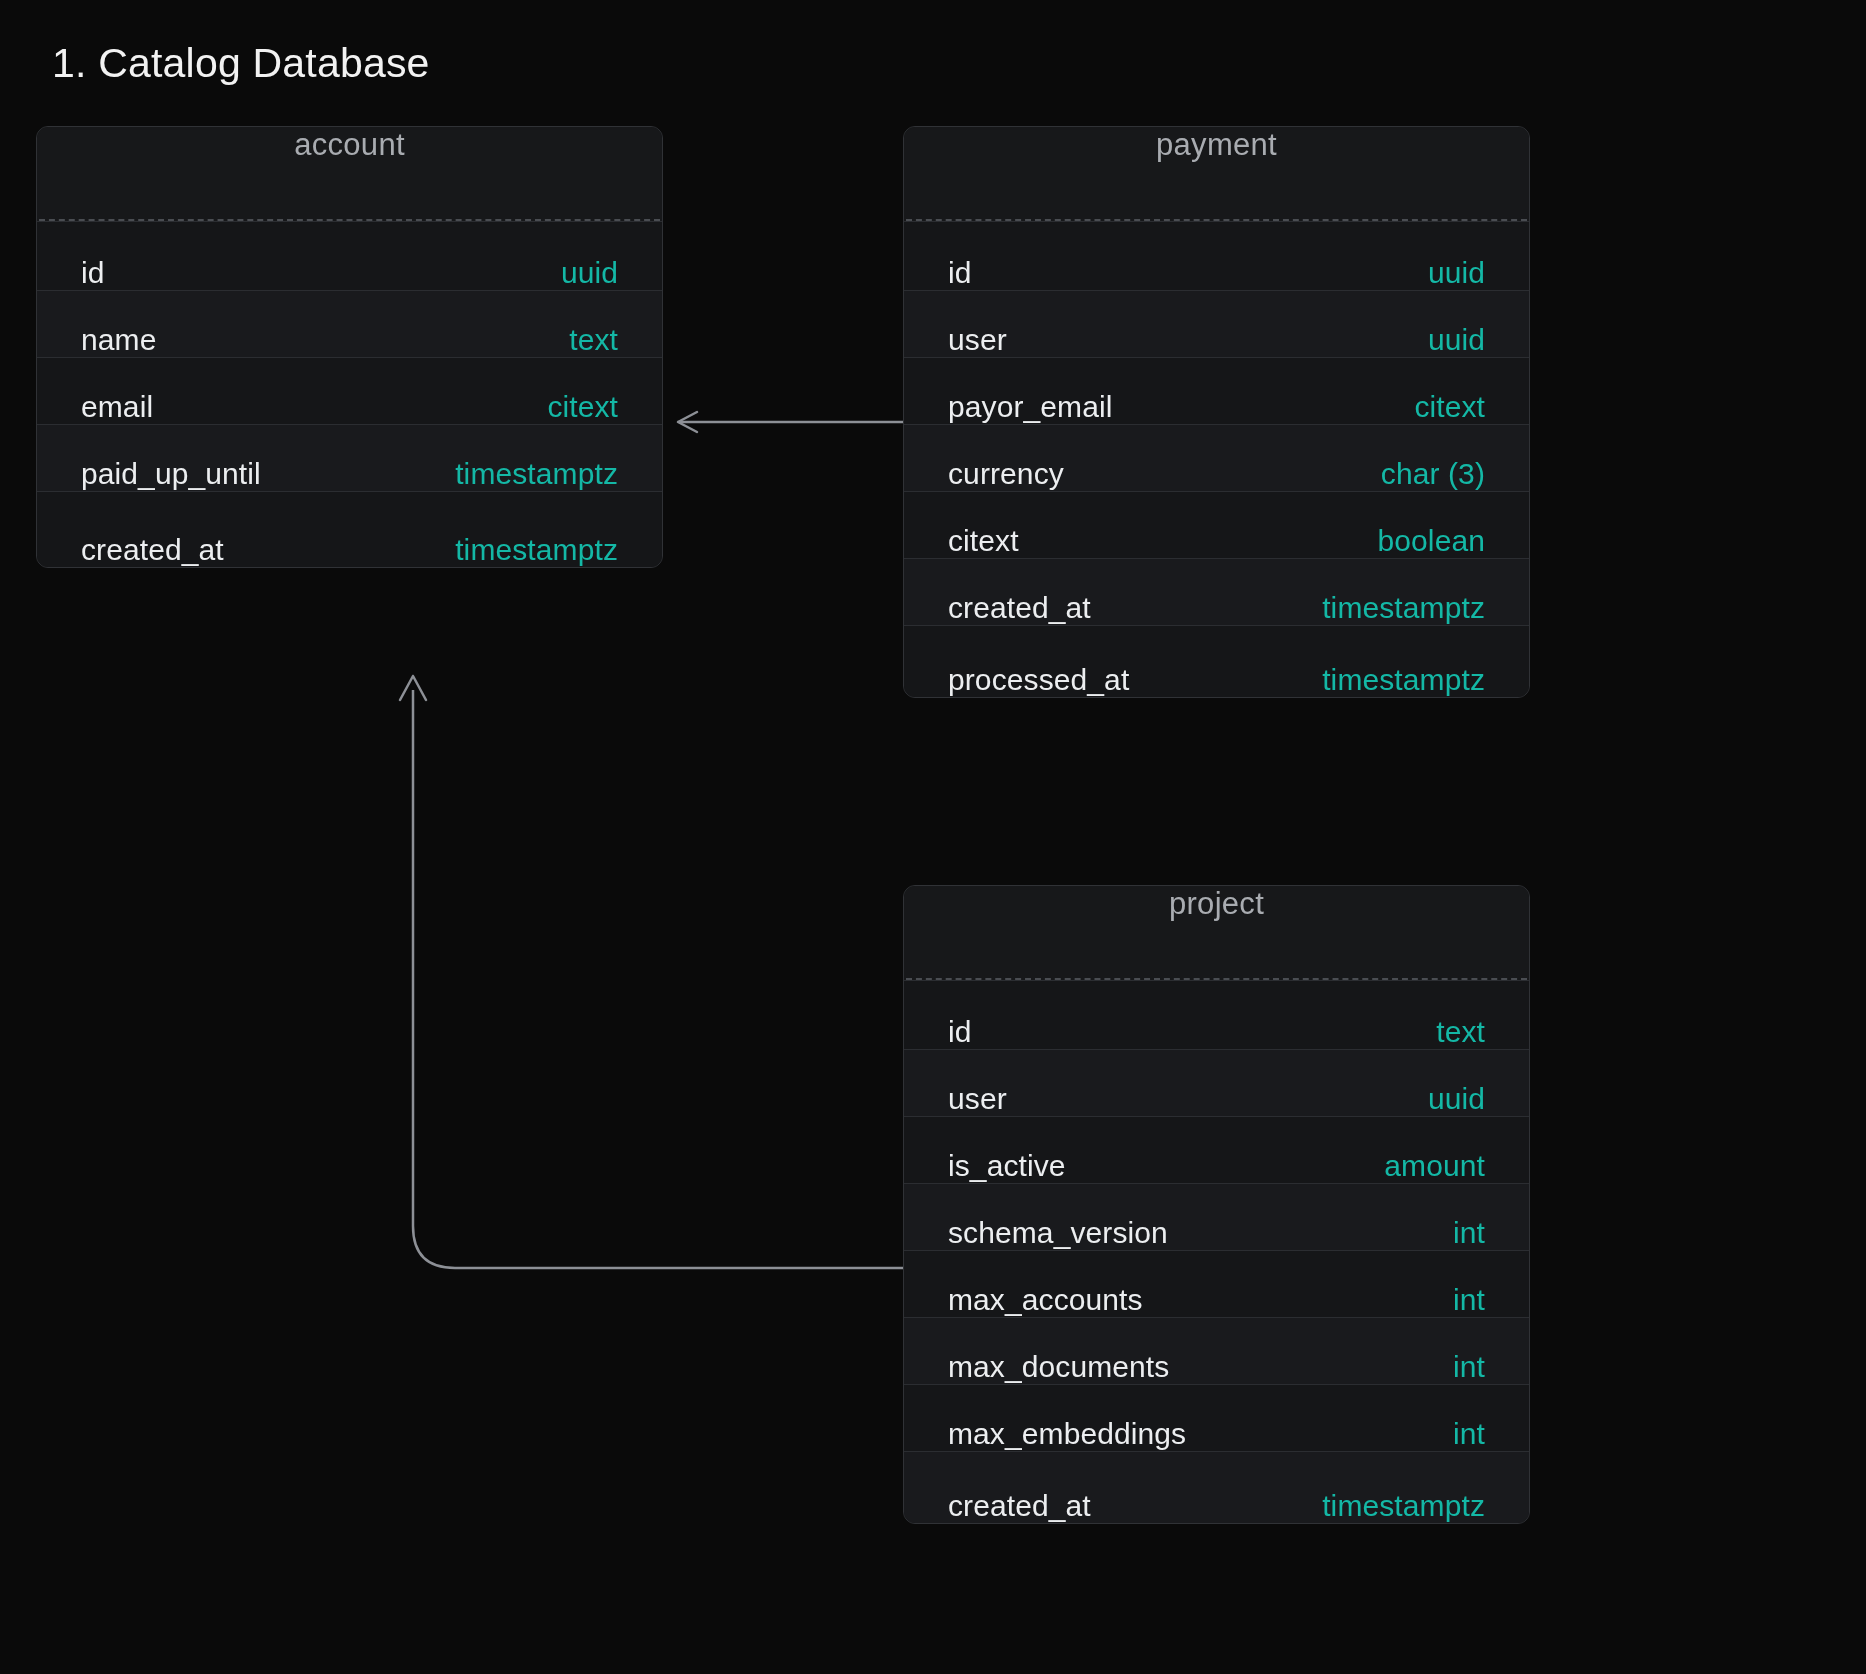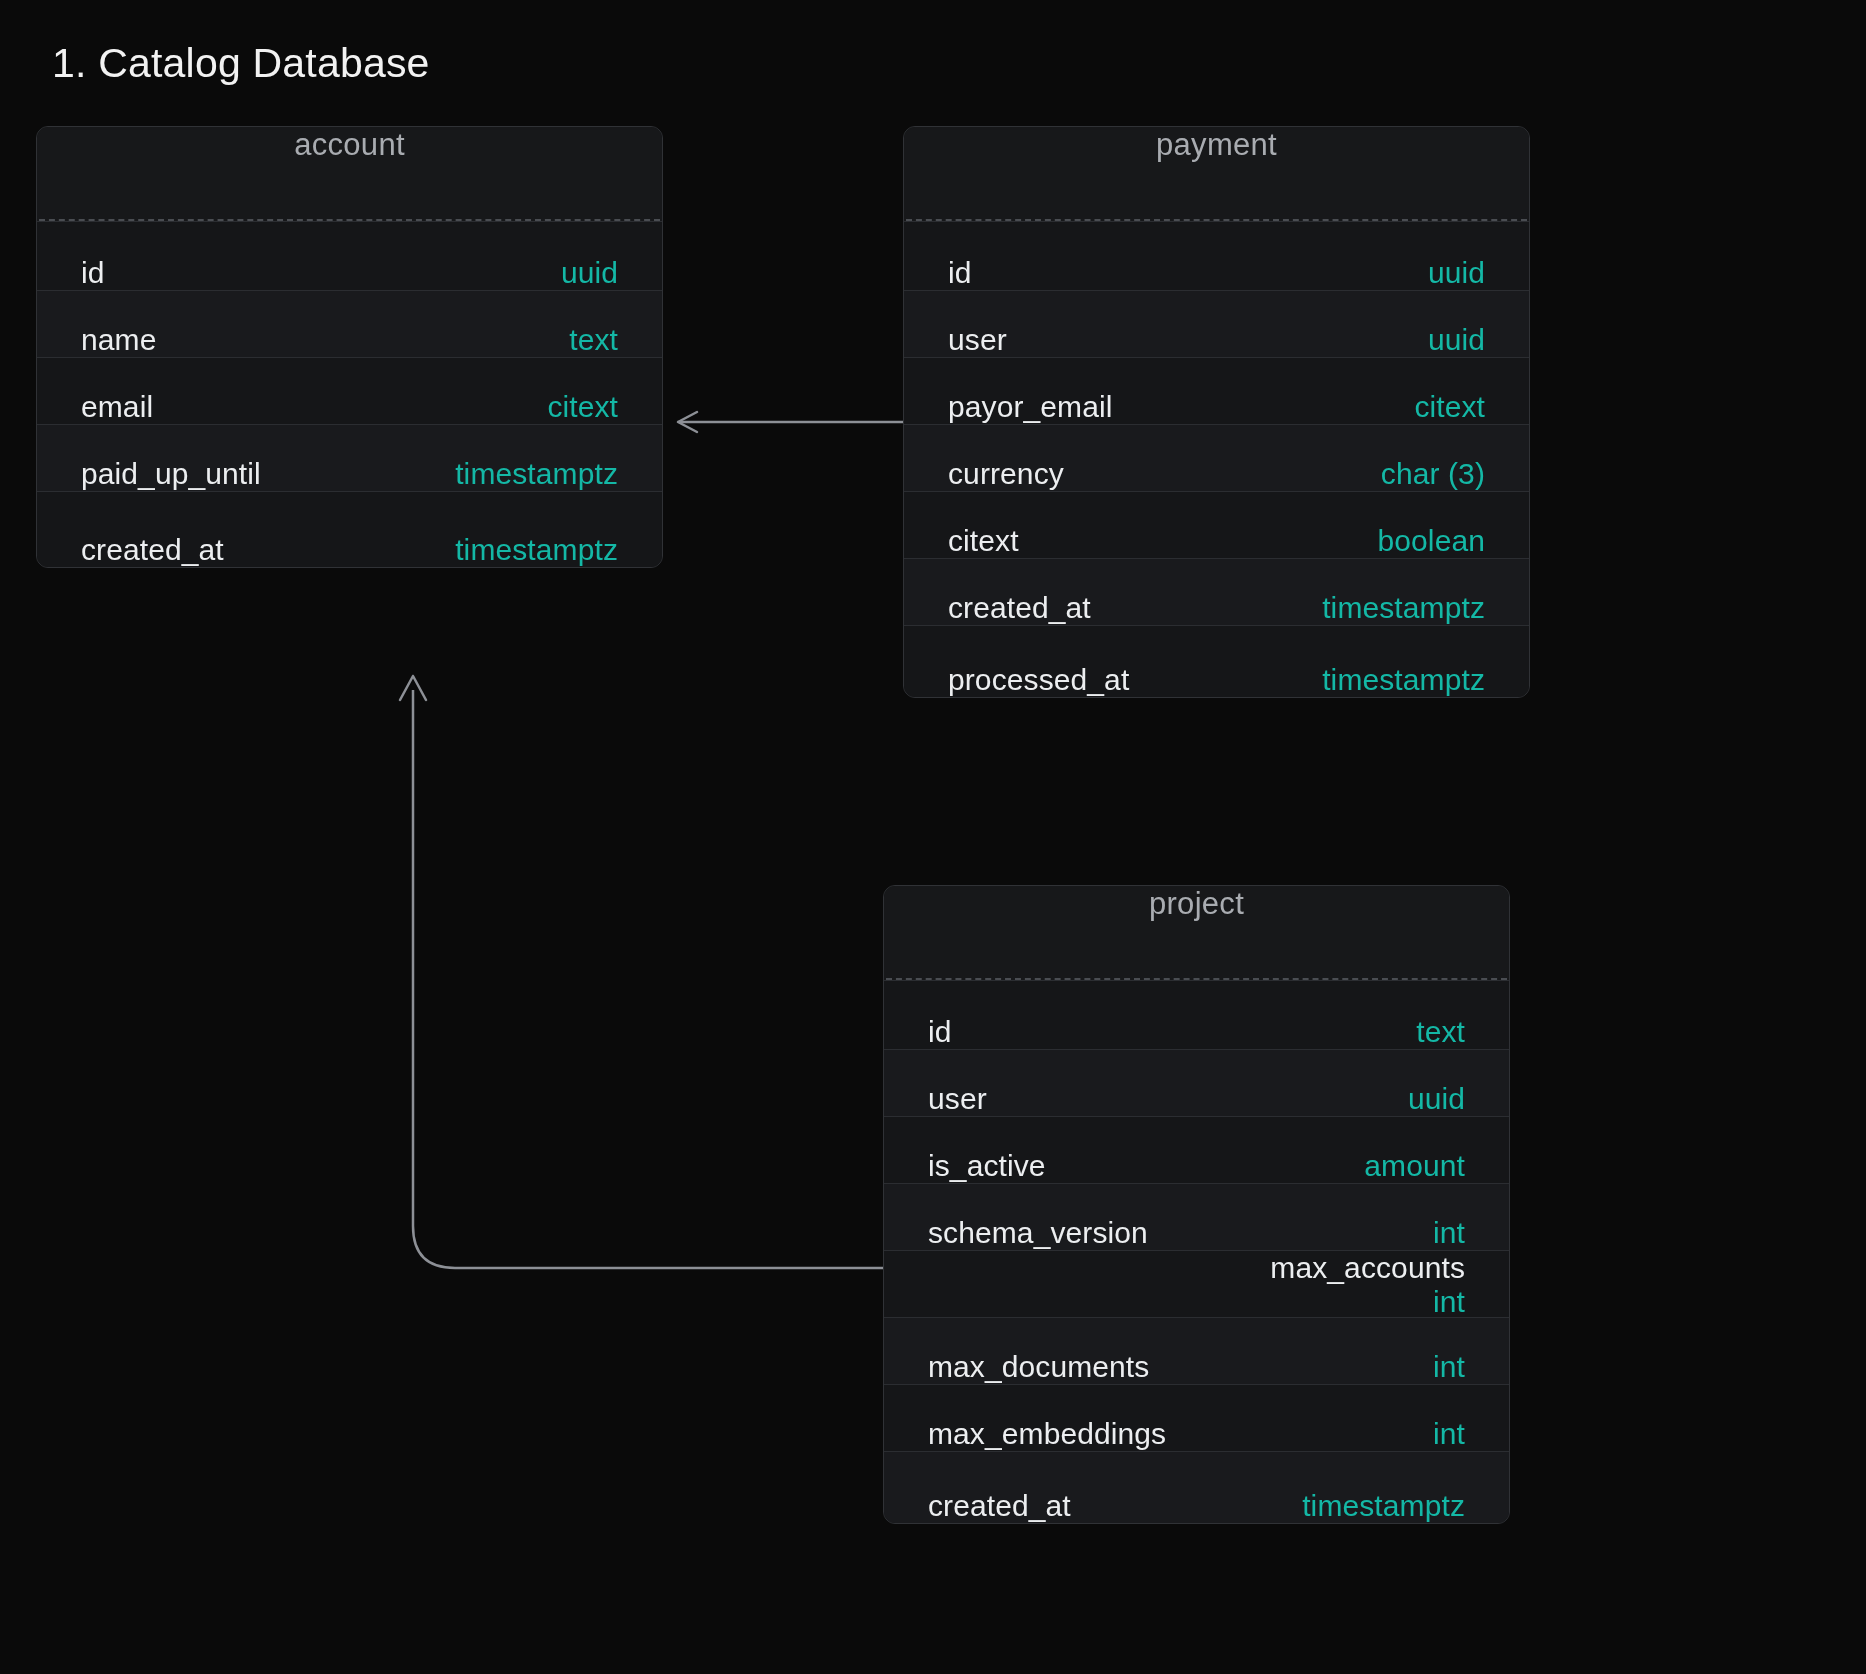--- a/index.html
+++ b/index.html
@@ -130,42 +130,42 @@
     <div class="field-row" style="height:67px;">
       <span class="field-name">created_at</span>
       <span class="field-type">timestamptz</span>
     </div>
     <div class="field-row" style="height:72px;">
       <span class="field-name">processed_at</span>
       <span class="field-type">timestamptz</span>
     </div>
   </div>
 
-  <div class="erd-table" style="left:883px; top:885px; width:627px;">
+  <div class="erd-table" style="left:903px; top:885px; width:627px;">
     <div class="table-header" style="height:92px;">
       <span>project</span>
     </div>
     <div class="header-rule"></div>
     <div class="field-row" style="height:69px;">
       <span class="field-name">id</span>
       <span class="field-type">text</span>
     </div>
     <div class="field-row" style="height:67px;">
       <span class="field-name">user</span>
       <span class="field-type">uuid</span>
     </div>
     <div class="field-row" style="height:67px;">
       <span class="field-name">is_active</span>
       <span class="field-type">amount</span>
     </div>
     <div class="field-row" style="height:67px;">
       <span class="field-name">schema_version</span>
       <span class="field-type">int</span>
     </div>
-    <div class="field-row" style="height:67px;flex-direction:column;">
+    <div class="field-row" style="height:67px;">
       <span class="field-name">max_accounts</span>
       <span class="field-type">int</span>
     </div>
     <div class="field-row" style="height:67px;">
       <span class="field-name">max_documents</span>
       <span class="field-type">int</span>
     </div>
     <div class="field-row" style="height:67px;">
       <span class="field-name">max_embeddings</span>
       <span class="field-type">int</span>

